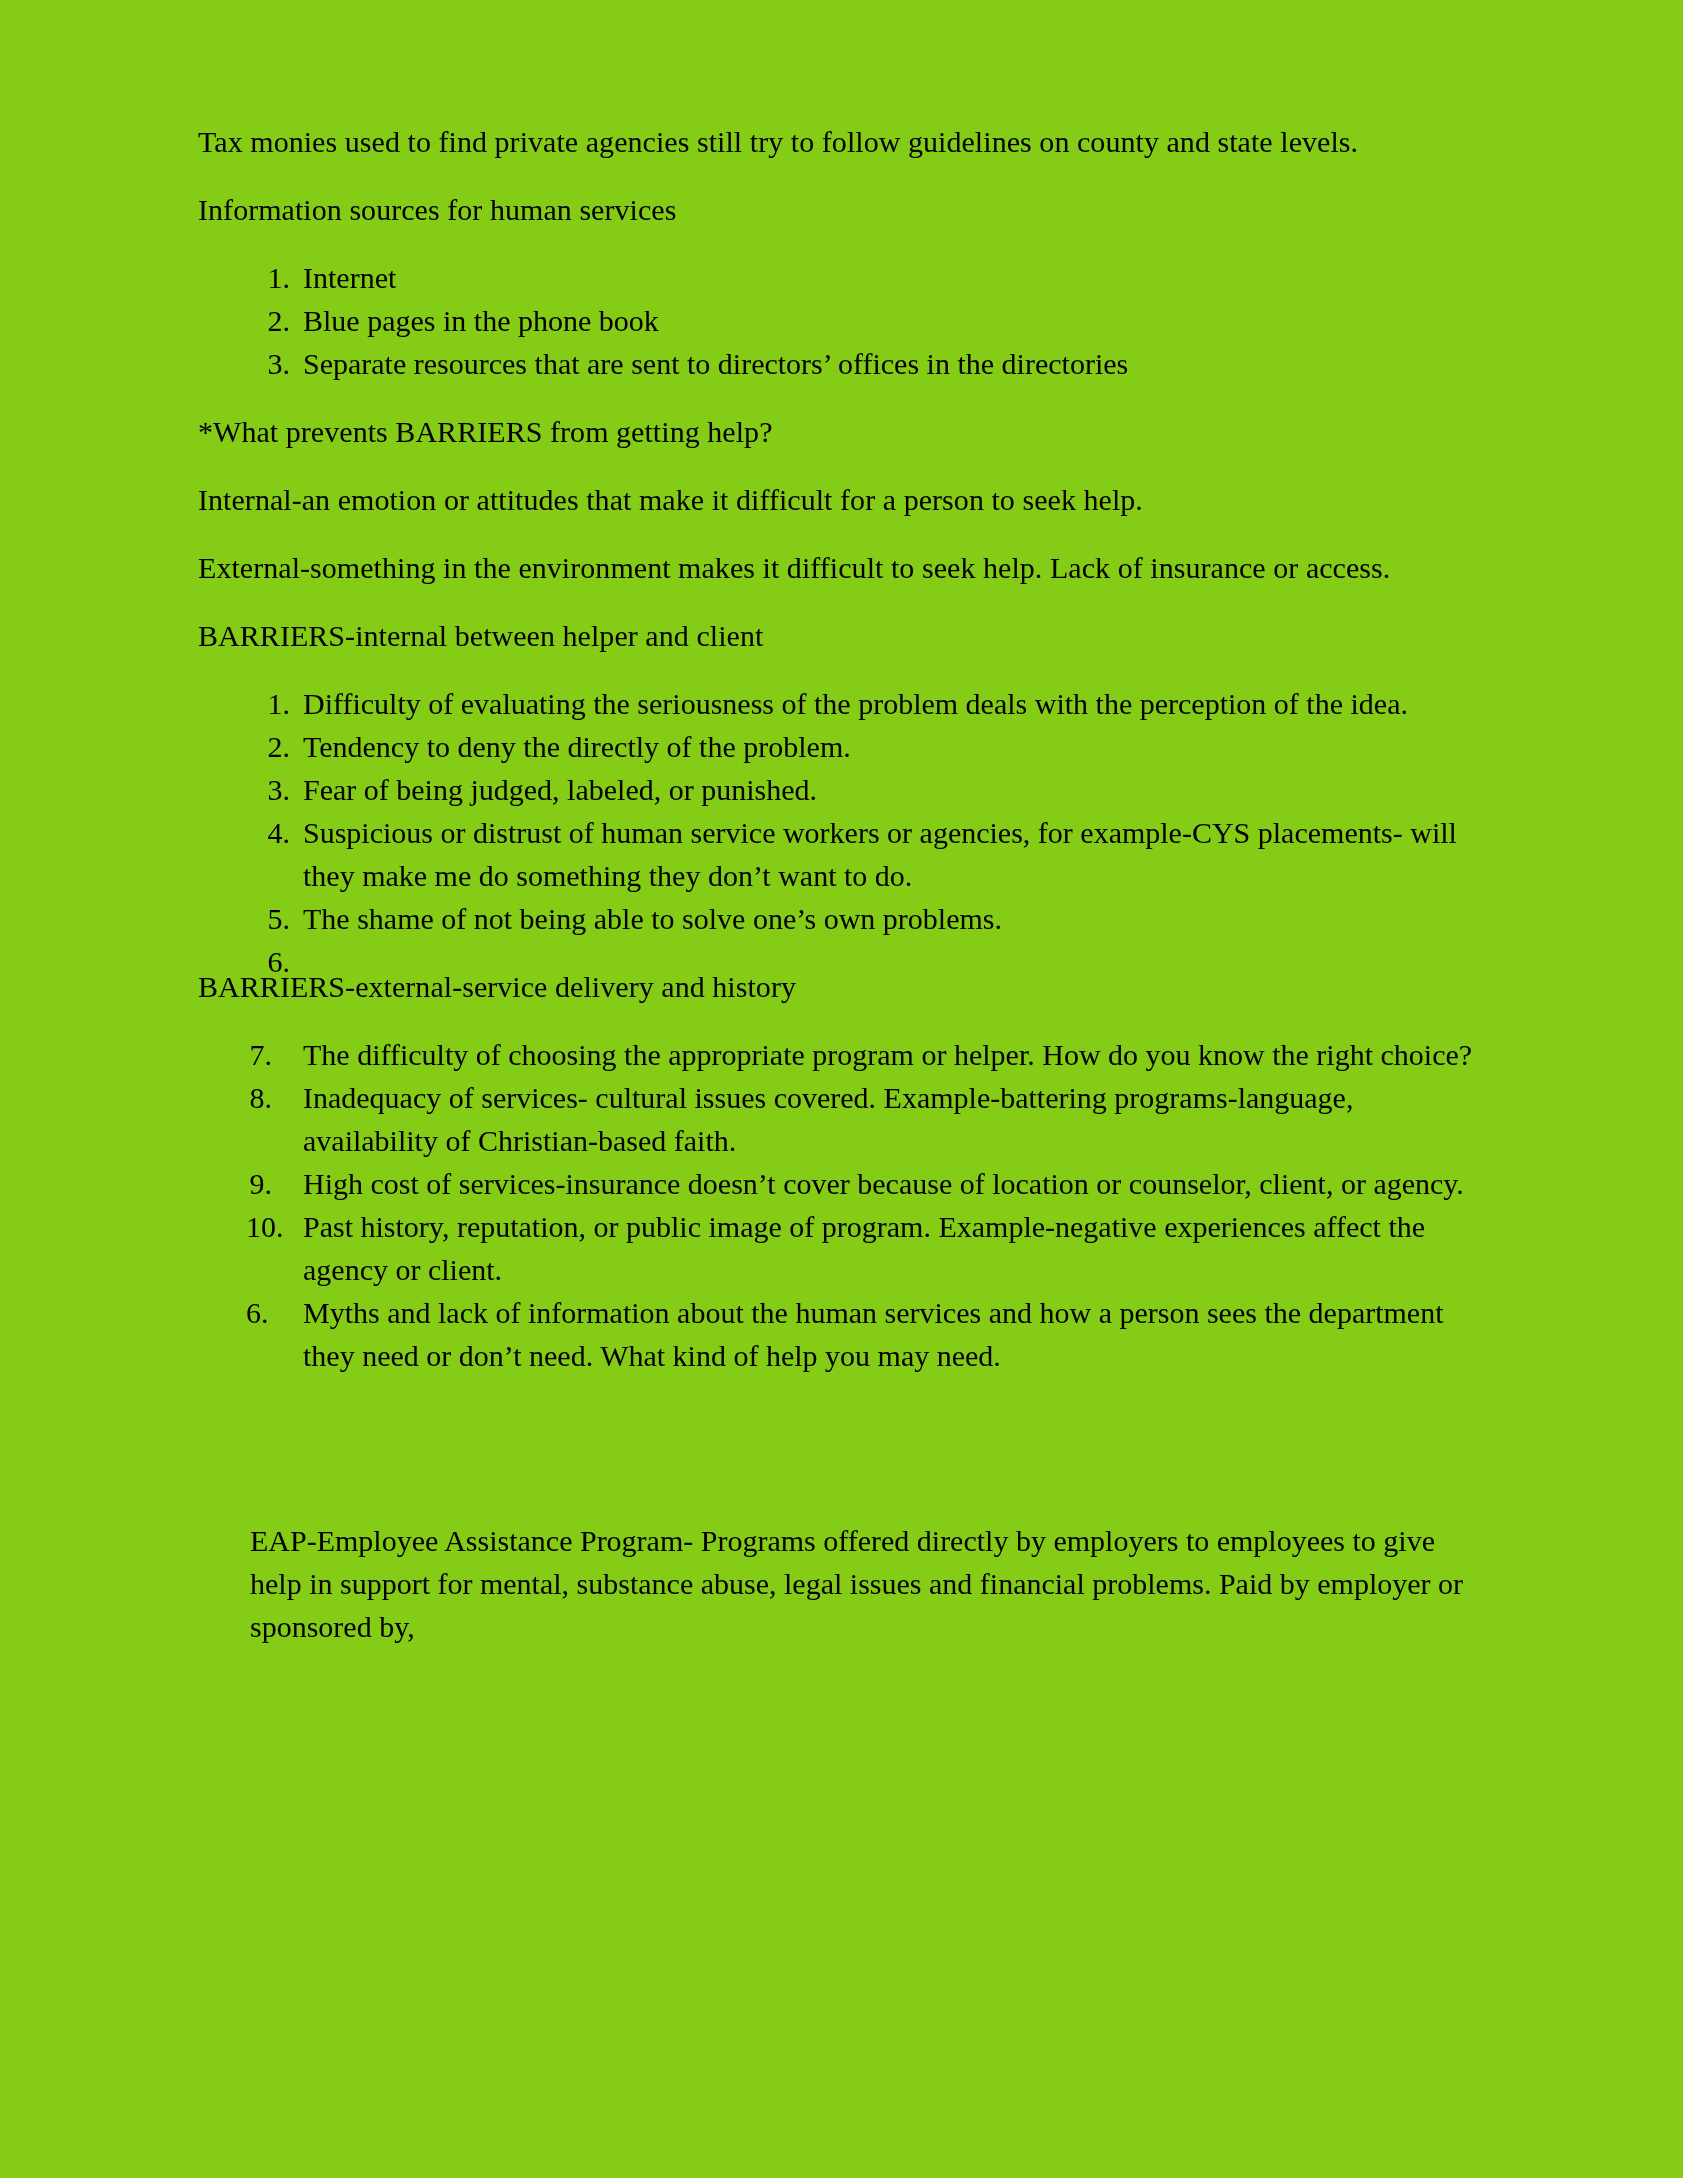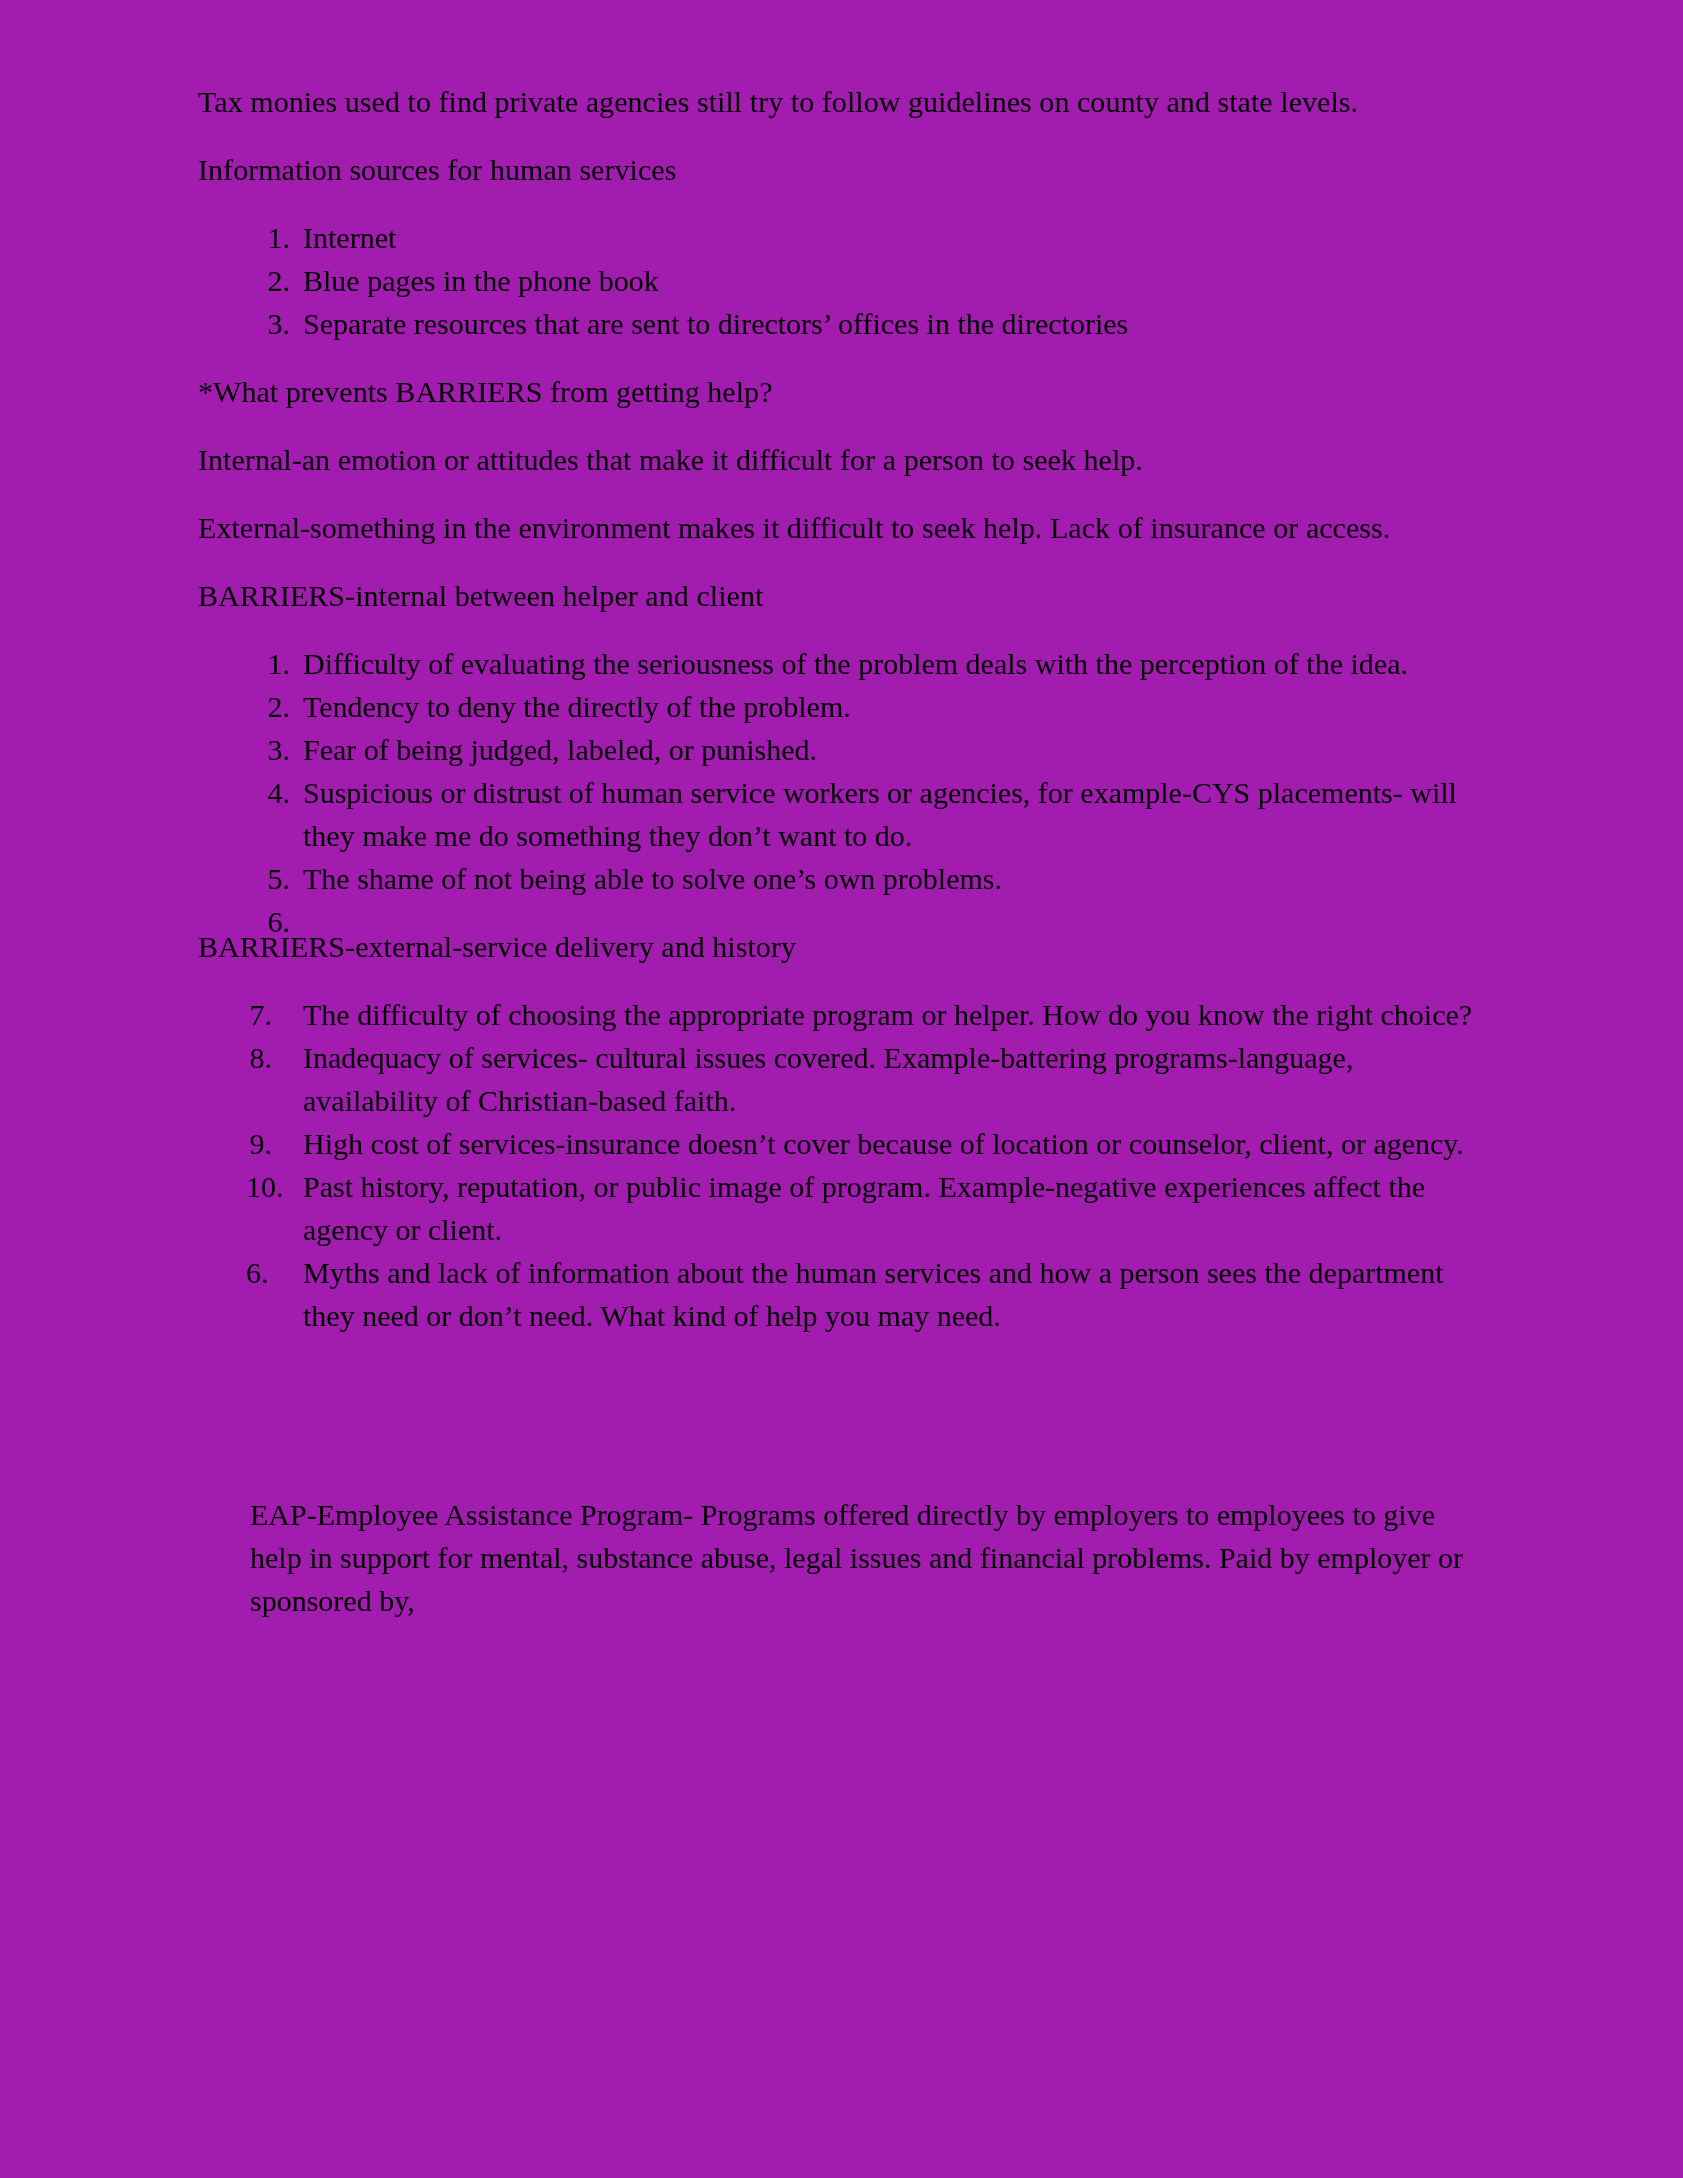--- a/index.html
+++ b/index.html
@@ -12,23 +12,23 @@
     height: 2178px;
     font-family: "Liberation Serif", "DejaVu Serif", serif;
     color: #000000;
     -webkit-font-smoothing: antialiased;
   }
 
   .page {
     position: relative;
     width: 1683px;
     height: 2178px;
-    background: #a21caf;
+    background: #84cc16;
     box-sizing: border-box;
-    padding: 80px 203px 0 198px;
+    padding: 120px 203px 0 198px;
   }
 
   .doc-body {
     width: 1282px;
   }
 
   
   .para {
     font-size: 30px;
     line-height: 43px;
@@ -83,21 +83,21 @@
   
   .gap {
     height: 117px;
   }
 
   .indented-para {
     margin-left: 52px;
     width: 1218px;
     font-size: 30px;
     line-height: 43px;
-    margin-top: 14px;
+    margin-top: 0;
     margin-bottom: 0;
   }
 </style>
 </head>
 <body>
 
 <div class="page">
   <div class="doc-body">
 
     <p class="para">Tax monies used to find private agencies still try to follow guidelines on county and state levels.</p>

